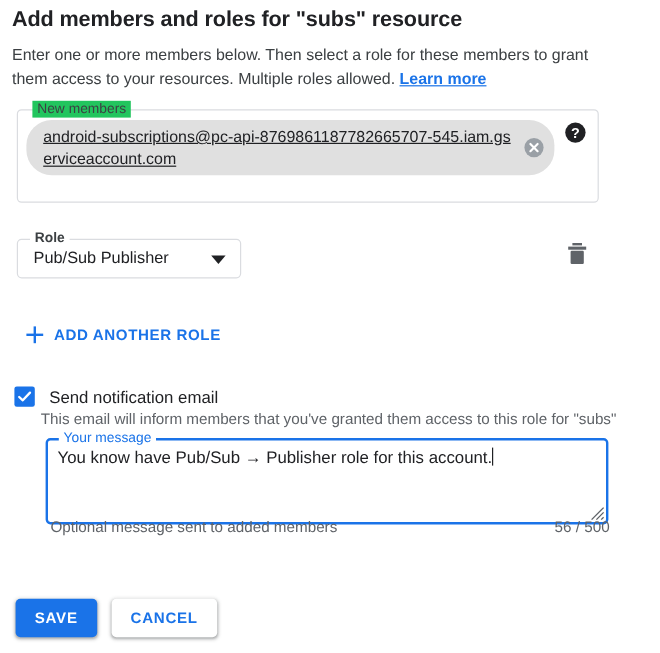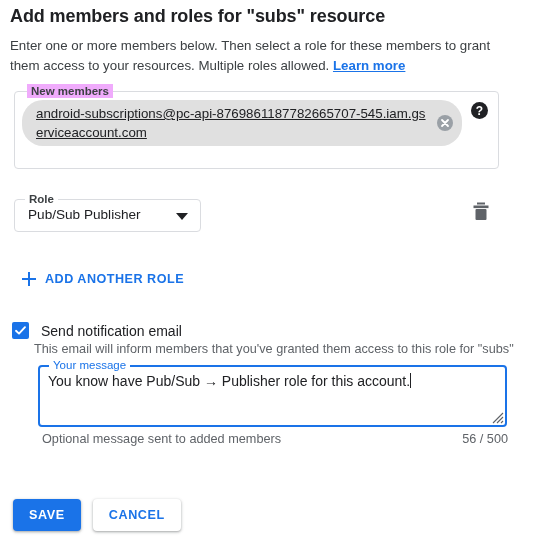--- a/index.html
+++ b/index.html
@@ -58,24 +58,24 @@
     width: 485px;
     height: 78px;
     border: 1px solid #dadce0;
     border-radius: 4px;
     background: #fff;
   }
   .members-legend {
     position: absolute;
     left: 12px;
     top: -8px;
-    background: #f0abfc;
+    background: #22c55e;
     padding: 0 4px;
     font-size: 11.5px;
-    font-weight: bold;
+    font-weight: normal;
     color: #3c4043;
     line-height: 14px;
   }
   .chip {
     position: absolute;
     left: 7px;
     top: 8px;
     width: 440px;
     min-height: 42px;
     background: #e0e0e0;
@@ -240,21 +240,21 @@
     font-size: 12.7px;
     color: #5f6368;
   }
 
   
   .msg-fieldset {
     position: absolute;
     left: 38px;
     top: 365px;
     width: 469px;
-    height: 62px;
+    height: 72px;
     border: 2px solid #1a73e8;
     border-radius: 4px;
     background: #fff;
   }
   .msg-legend {
     position: absolute;
     left: 9px;
     top: -9px;
     background: #fff;
     padding: 0 4px;

